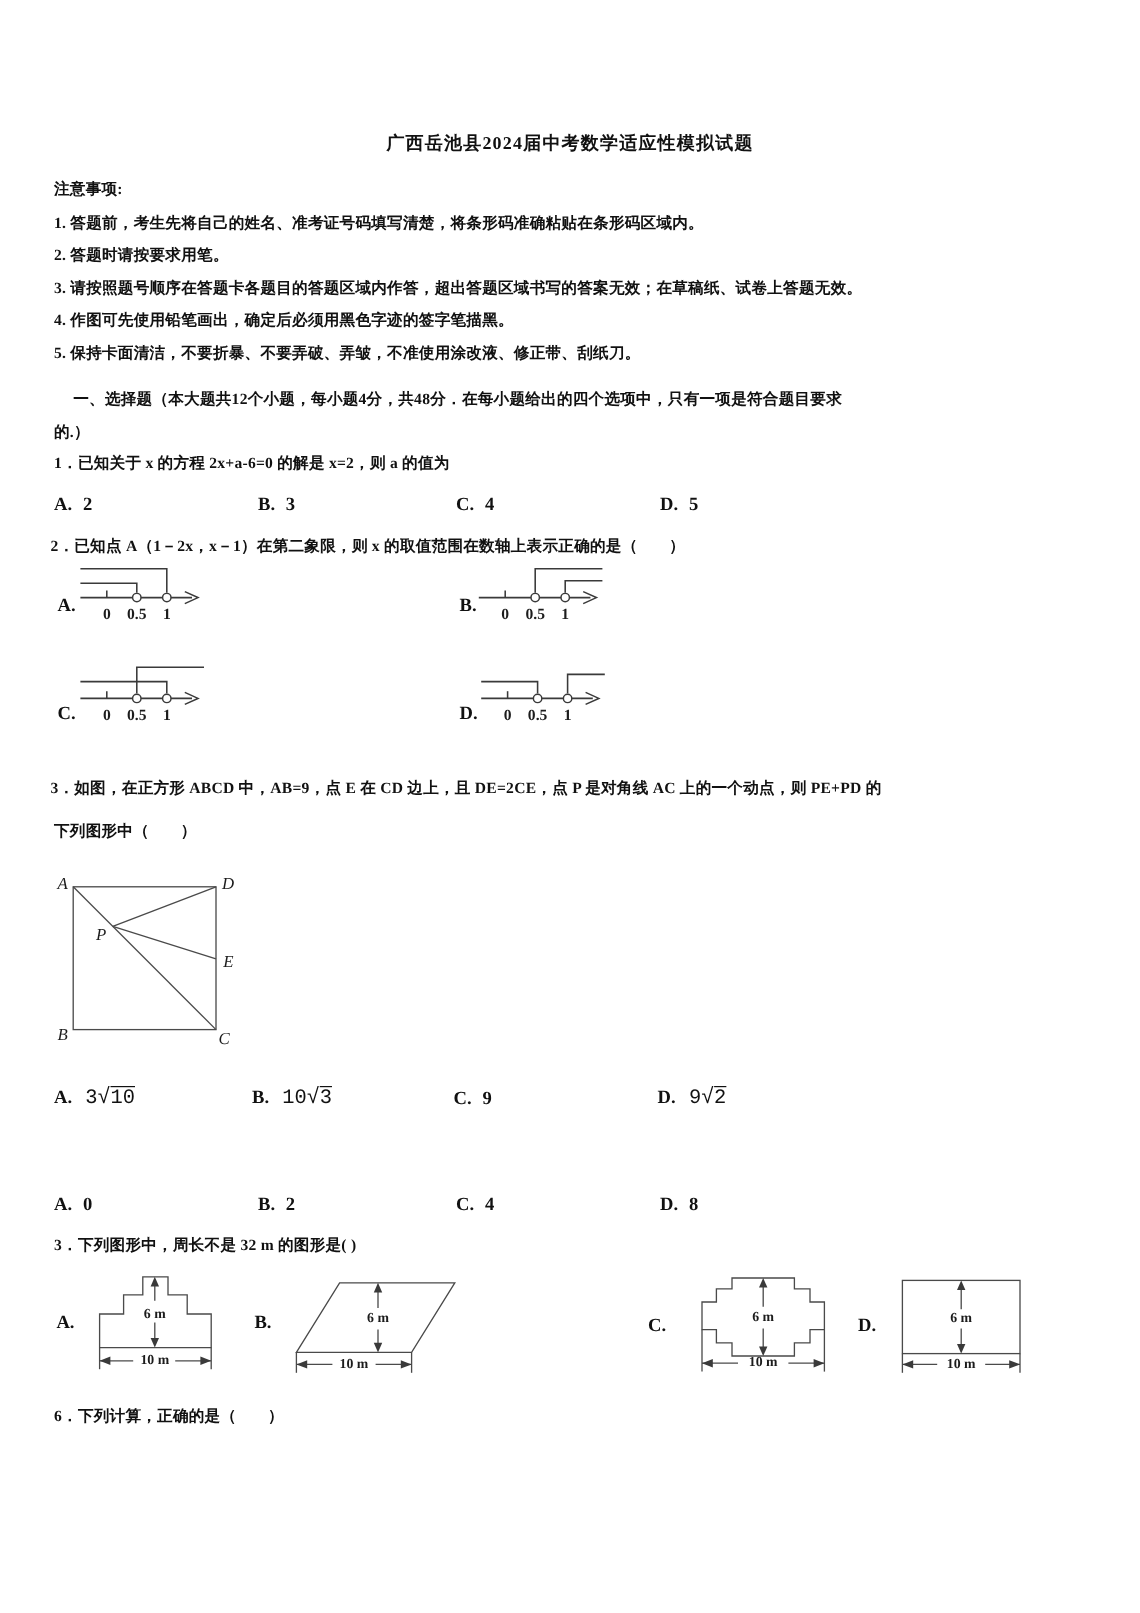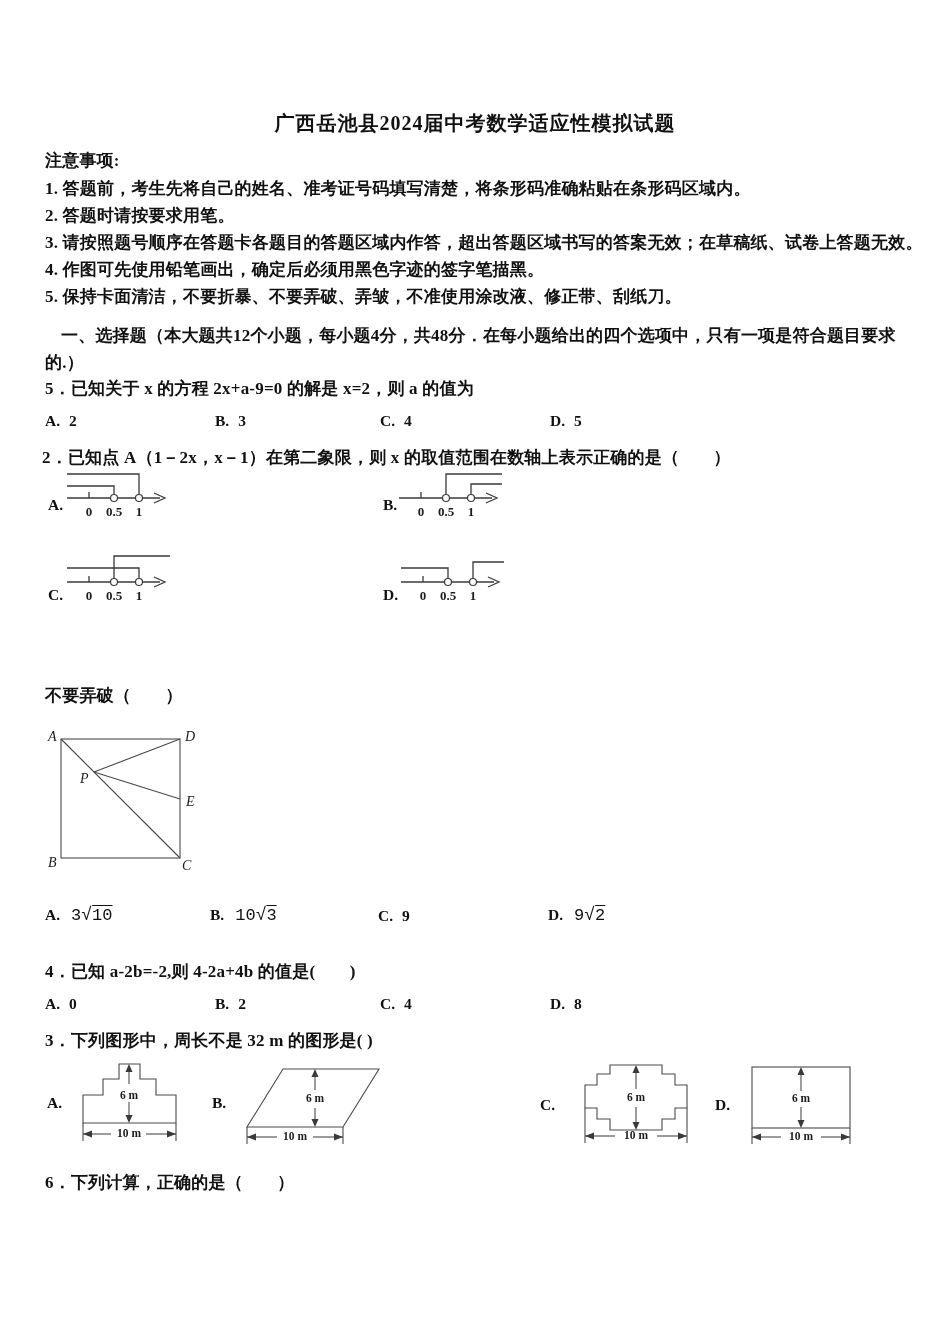--- a/index.html
+++ b/index.html
@@ -1,21 +1,21 @@
 <!DOCTYPE html>
 <html><head>
 <meta charset="utf-8">
 <style>
   html,body { margin:0; padding:0; background:#ffffff; }
   body { width:950px; height:1344px; position:relative; overflow:hidden;
          font-family:"Liberation Serif","DejaVu Serif",serif; color:#111; }
   .page { position:absolute; inset:0; }
-  .t { position:absolute; font-weight:bold; font-size:17px; white-space:nowrap; letter-spacing:0.2px; }
+  .t { position:absolute; font-weight:bold; font-size:13px; white-space:nowrap; letter-spacing:0.2px; }
   .title { position:absolute; left:0; right:0; top:110px; text-align:center;
-           font-size:20px; font-weight:bold; letter-spacing:1px; }
+           font-size:15px; font-weight:bold; letter-spacing:1px; }
   .opt { position:absolute; font-weight:bold; font-size:15.5px; white-space:nowrap;text-align:center; }
   .opt .opt-label { margin-right:9px; }
   .math { font-weight:normal; font-size:17px; font-family:Liberation Mono, monospace; margin-left:2px; }
   .math .rt { font-size:18px; }
   .math .rad { text-decoration:overline; }
   .mval { font-weight:bold; font-size:15.5px; font-family:"Liberation Serif",serif; }
   svg { position:absolute; overflow:visible; }
   svg text { font-family:"Liberation Serif","DejaVu Serif",serif; fill:#1c1c1c; }
   .nl-tick { font-size:13px; font-weight:bold; }
   .fig-lab { font-size:14px; font-style:italic; }
@@ -35,21 +35,21 @@
   <div class="t" style="left:45px; top:149px;">注意事项:</div>
   <div class="t" style="left:45px; top:177px;">1. 答题前，考生先将自己的姓名、准考证号码填写清楚，将条形码准确粘贴在条形码区域内。</div>
   <div class="t" style="left:45px; top:204px;">2. 答题时请按要求用笔。</div>
   <div class="t" style="left:45px; top:231px;">3. 请按照题号顺序在答题卡各题目的答题区域内作答，超出答题区域书写的答案无效；在草稿纸、试卷上答题无效。</div>
   <div class="t" style="left:45px; top:258px;">4. 作图可先使用铅笔画出，确定后必须用黑色字迹的签字笔描黑。</div>
   <div class="t" style="left:45px; top:285px;">5. 保持卡面清洁，不要折暴、不要弄破、弄皱，不准使用涂改液、修正带、刮纸刀。</div>
 
   <div class="t" style="left:45px; top:324px;margin-left:16px;">一、选择题（本大题共12个小题，每小题4分，共48分．在每小题给出的四个选项中，只有一项是符合题目要求</div>
   <div class="t" style="left:45px; top:351px;">的.）</div>
 
-  <div class="t" style="left:45px; top:377px;">5．已知关于 x 的方程 2x+a-9=0 的解是 x=2，则 a 的值为</div>
+  <div class="t" style="left:45px; top:377px;">1．已知关于 x 的方程 2x+a-6=0 的解是 x=2，则 a 的值为</div>
   <div class="opt" style="left:45px; top:412px;"><span class="opt-label">A.</span><span>2</span></div>
   <div class="opt" style="left:215px; top:412px;"><span class="opt-label">B.</span><span>3</span></div>
   <div class="opt" style="left:380px; top:412px;"><span class="opt-label">C.</span><span>4</span></div>
   <div class="opt" style="left:550px; top:412px;"><span class="opt-label">D.</span><span>5</span></div>
 
   <div class="t" style="left:42px; top:446px;">2．已知点 A（1－2x，x－1）在第二象限，则 x 的取值范围在数轴上表示正确的是（　　）</div>
 
   <div class="opt" style="left:48px; top:496px;">A.</div>
   <svg style="left:64px; top:466px;" width="110" height="56" viewBox="0 0 110 56">
     <line class="stroke" x1="3" y1="32" x2="96" y2="32"></line>
@@ -99,41 +99,41 @@
     <line class="stroke" x1="25" y1="26" x2="25" y2="32"></line>
     <path class="stroke" d="M3 18 H50 V28"></path>
     <path class="stroke" d="M75 28 V12 H106"></path>
     <circle class="circ" cx="50" cy="32" r="3.5"></circle>
     <circle class="circ" cx="75" cy="32" r="3.5"></circle>
     <text class="nl-tick" x="25" y="50" text-anchor="middle">0</text>
     <text class="nl-tick" x="50" y="50" text-anchor="middle">0.5</text>
     <text class="nl-tick" x="75" y="50" text-anchor="middle">1</text>
   </svg>
 
-  <div class="t" style="left:45px; top:684px;">不要弄破（　　）</div>
+  <div class="t" style="left:42px; top:648px;">3．如图，在正方形 ABCD 中，AB=9，点 E 在 CD 边上，且 DE=2CE，点 P 是对角线 AC 上的一个动点，则 PE+PD 的</div>
+  <div class="t" style="left:45px; top:684px;">下列图形中（　　）</div>
 
   <svg style="left:38px; top:720px;" width="175" height="152" viewBox="0 0 175 152">
     <rect class="thin" x="23" y="19" width="119" height="119"></rect>
     <line class="thin" x1="23" y1="19" x2="142" y2="138"></line>
     <line class="thin" x1="56" y1="52" x2="142" y2="19"></line>
     <line class="thin" x1="56" y1="52" x2="142" y2="79"></line>
     <text class="fig-lab" x="10" y="21">A</text>
     <text class="fig-lab" x="147" y="21">D</text>
     <text class="fig-lab" x="10" y="147">B</text>
     <text class="fig-lab" x="144" y="150">C</text>
     <text class="fig-lab" x="42" y="63">P</text>
     <text class="fig-lab" x="148" y="86">E</text>
   </svg>
 
   <div class="opt" style="left:45px; top:905px;"><span class="opt-label">A.</span><span class="math"><span>3</span><span class="rt">√</span><span class="rad">10</span></span></div>
   <div class="opt" style="left:210px; top:905px;"><span class="opt-label">B.</span><span class="math"><span>10</span><span class="rt">√</span><span class="rad">3</span></span></div>
   <div class="opt" style="left:378px; top:907px;"><span class="opt-label">C.</span><span class="mval">9</span></div>
   <div class="opt" style="left:548px; top:905px;"><span class="opt-label">D.</span><span class="math"><span>9</span><span class="rt">√</span><span class="rad">2</span></span></div>
 
-  <div class="t" style="left:45px; top:960px;">4．已知 a-2b=-2,则 4-2a+4b 的值是(　　)</div>
   <div class="opt" style="left:45px; top:995px;"><span class="opt-label">A.</span><span>0</span></div>
   <div class="opt" style="left:215px; top:995px;"><span class="opt-label">B.</span><span>2</span></div>
   <div class="opt" style="left:380px; top:995px;"><span class="opt-label">C.</span><span>4</span></div>
   <div class="opt" style="left:550px; top:995px;"><span class="opt-label">D.</span><span>8</span></div>
 
   <div class="t" style="left:45px; top:1029px;">3．下列图形中，周长不是 32 m 的图形是(  )</div>
 
   <div class="opt" style="left:47px; top:1094px;">A.</div>
   <svg style="left:76px; top:1054px;" width="108" height="92" viewBox="0 0 108 92">
     <polygon class="thin" points="7,69 7,41 27,41 27,25 43,25 43,10 64,10 64,25 80,25 80,41 100,41 100,69"></polygon>

